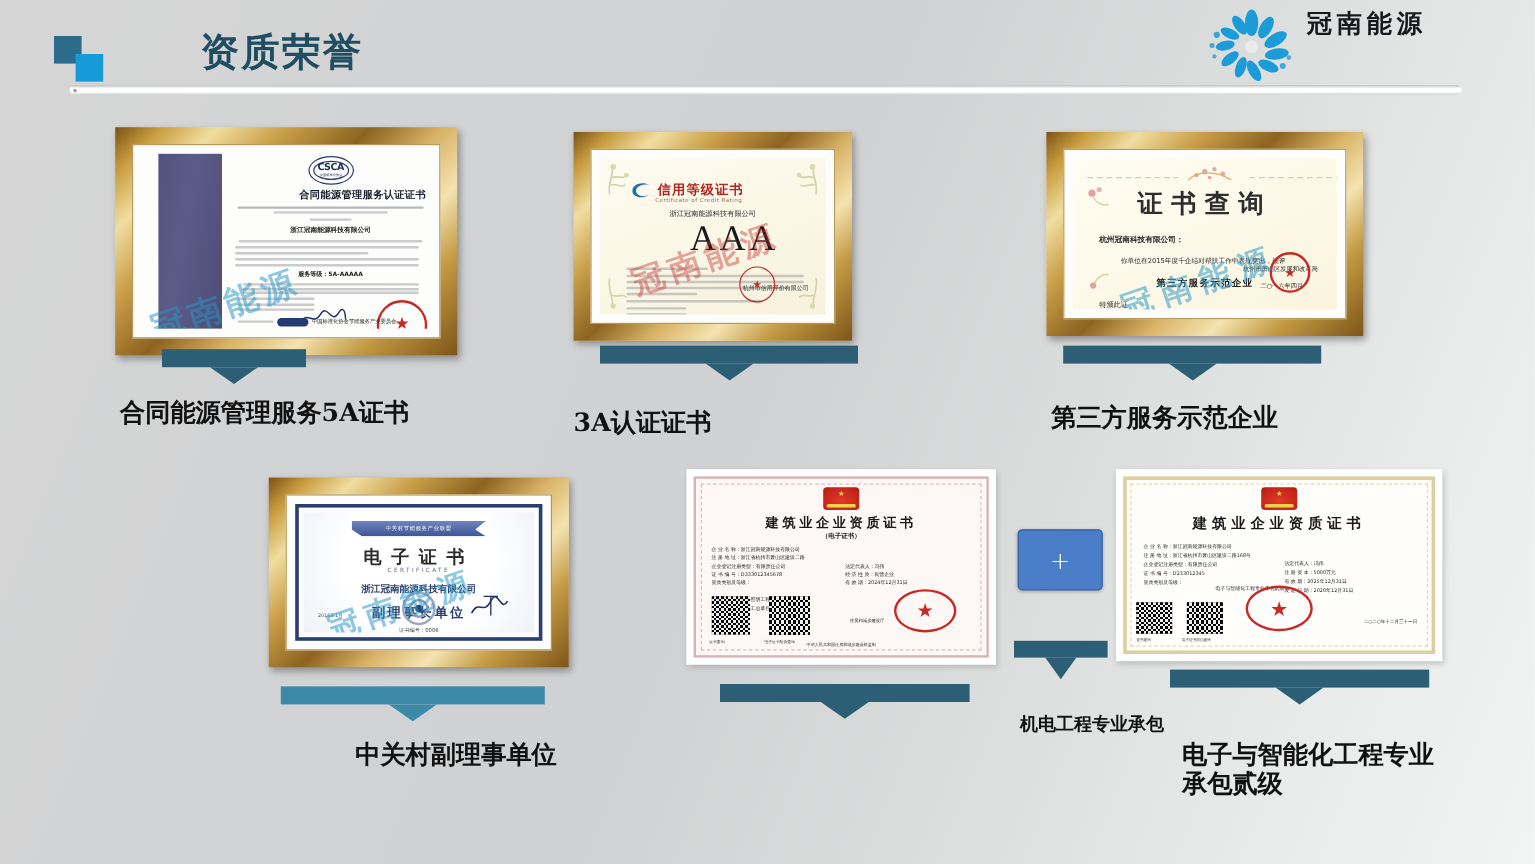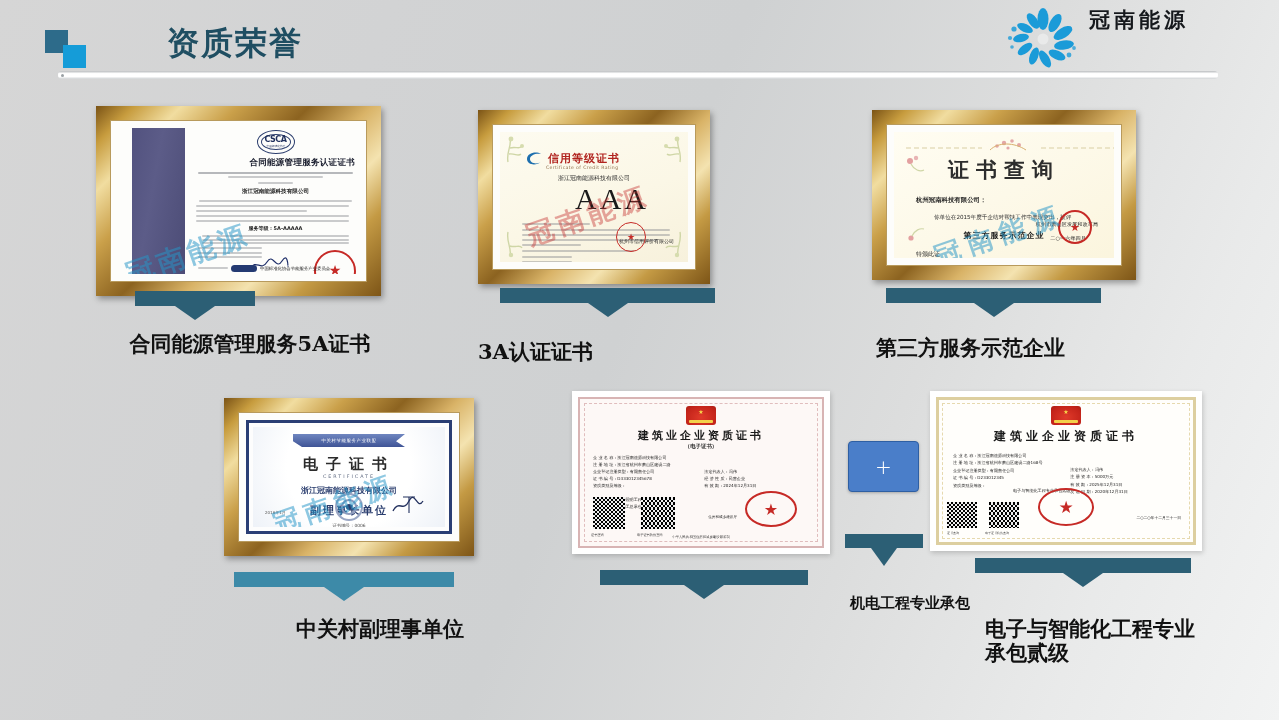--- a/index.html
+++ b/index.html
@@ -206,21 +206,21 @@
 
         <div class="wm cy" style="left:6px;top:108px;font-size:28px;letter-spacing:4px;">冠南能源</div>
       </div>
     </div>
   </div>
 
   <div class="arrow" style="left:135px; top:291px; width:120px;">
     <div class="bar" style="background:#2c5f75;"></div>
     <div class="tip" style="border-top:14px solid #2c5f75;"></div>
   </div>
-  <div class="caption" style="left:100px; top:332px; width:300px; font-size:21px; text-align:center;">合同能源管理服务5A证书</div>
+  <div class="caption" style="left:100px; top:332px; width:300px; font-size:21px; text-align:left;">合同能源管理服务5A证书</div>
 
   <div class="cert frame-gold" style="left:478px; top:110px; width:232px; height:174px;">
     <div class="inner-lip">
       <div class="paper" style="background:linear-gradient(160deg,#fdfbf0,#fbf7e6 55%,#f7f1dc);">
 
         <svg style="position:absolute;left:2px;top:2px;" width="26" height="30">
           <path d="M6 28 C4 18,10 12,8 4 M8 14 C14 12,18 16,20 12 M7 20 C13 19,16 23,19 20" stroke="#cfd6a6" fill="none" stroke-width="1.4"></path>
           <circle cx="9" cy="5" r="2.4" fill="#d6dcae"></circle>
             <circle cx="20" cy="12" r="2" fill="#d6dcae"></circle>
         </svg>

